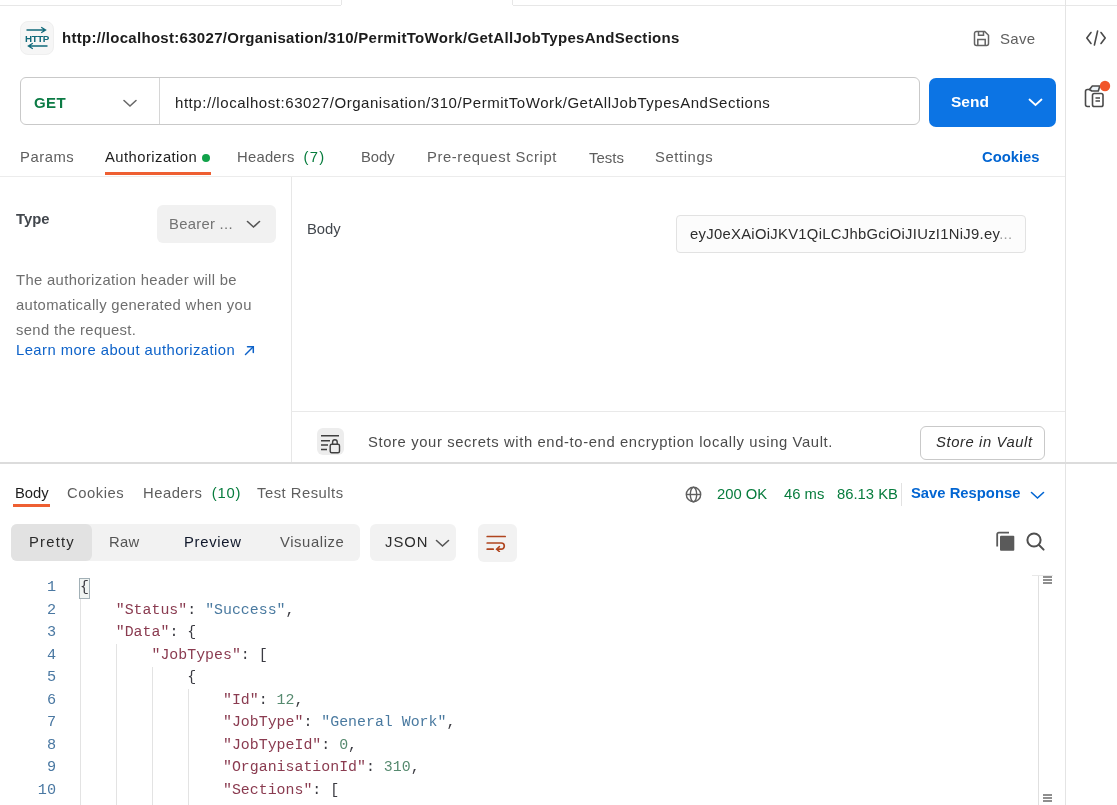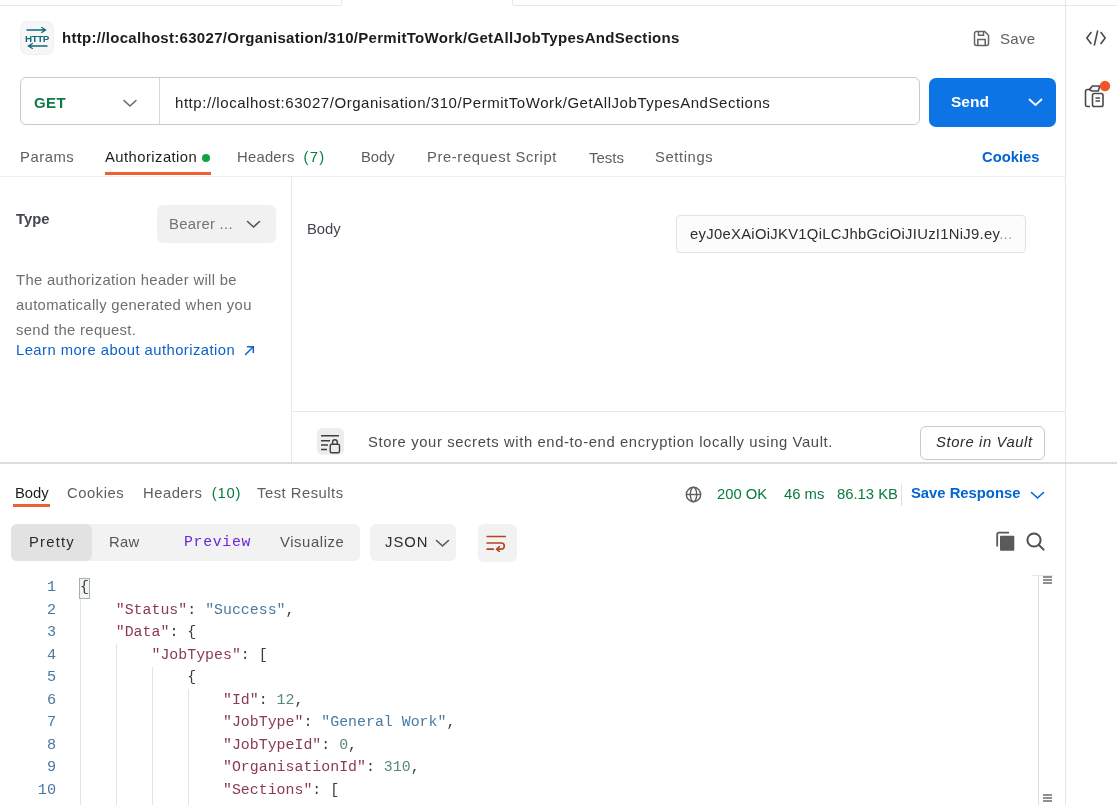--- a/index.html
+++ b/index.html
@@ -136,21 +136,21 @@
   <div class="abs" style="left:901px;top:483px;width:1px;height:23px;background:#e2e2e2;"></div>
   <div class="abs" style="top:485px;left:911px;font-size:14.8px;font-weight:bold;color:#0265d2;">Save Response</div>
   <svg class="abs" style="left:1030px;top:491px;" width="15" height="9" viewBox="0 0 15 9">
     <path d="M1.5 1.5 L7.5 7 L13.5 1.5" stroke="#0265d2" stroke-width="1.6" fill="none" stroke-linecap="round"></path>
   </svg>
 
   <div class="abs" style="left:11px;top:524px;width:349px;height:37px;background:#f2f2f2;border-radius:6px;"></div>
   <div class="abs" style="left:11px;top:524px;width:81px;height:37px;background:#e2e2e2;border-radius:6px;"></div>
   <div class="abs" style="top:534px;left:29px;font-size:14.8px;color:#2b2b2b;letter-spacing:1.2px;">Pretty</div>
   <div class="abs" style="top:534px;left:109px;font-size:14.8px;color:#555;letter-spacing:0.3px;">Raw</div>
-  <div class="abs" style="top:534px;left:184px;font-size:14.8px;color:#6d28d9;letter-spacing:0.7px;font-family:Liberation Mono, monospace;">Preview</div>
+  <div class="abs" style="top:534px;left:184px;font-size:14.8px;color:#0f172a;letter-spacing:0.7px;">Preview</div>
   <div class="abs" style="top:534px;left:280px;font-size:14.8px;color:#555;letter-spacing:0.6px;">Visualize</div>
 
   <div class="abs" style="left:370px;top:524px;width:86px;height:37px;background:#f2f2f2;border-radius:6px;"></div>
   <div class="abs" style="top:534px;left:385px;font-size:14.8px;color:#2b2b2b;letter-spacing:1.0px;">JSON</div>
   <svg class="abs" style="left:435px;top:539px;" width="15" height="9" viewBox="0 0 15 9">
     <path d="M1.5 1.5 L7.5 7 L13.5 1.5" stroke="#555" stroke-width="1.6" fill="none" stroke-linecap="round"></path>
   </svg>
 
   <div class="abs" style="left:478px;top:524px;width:39px;height:38px;background:#f2f2f2;border-radius:6px;"></div>
   <svg class="abs" style="left:486px;top:535px;" width="21" height="17" viewBox="0 0 21 17">

